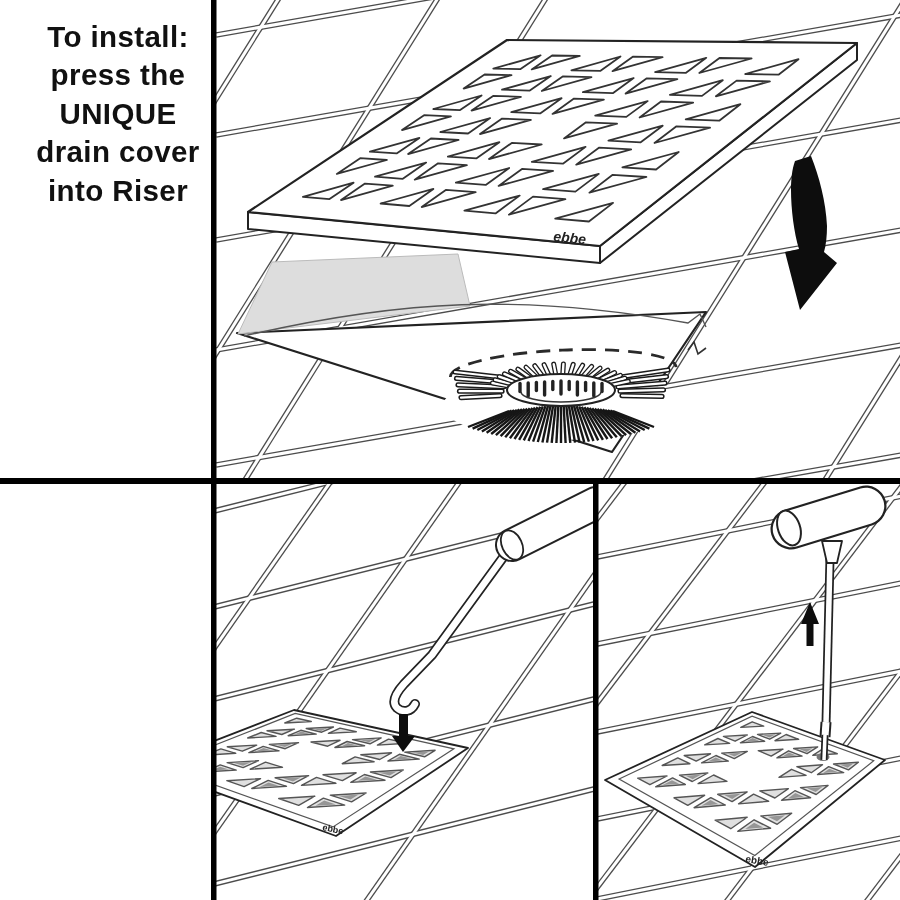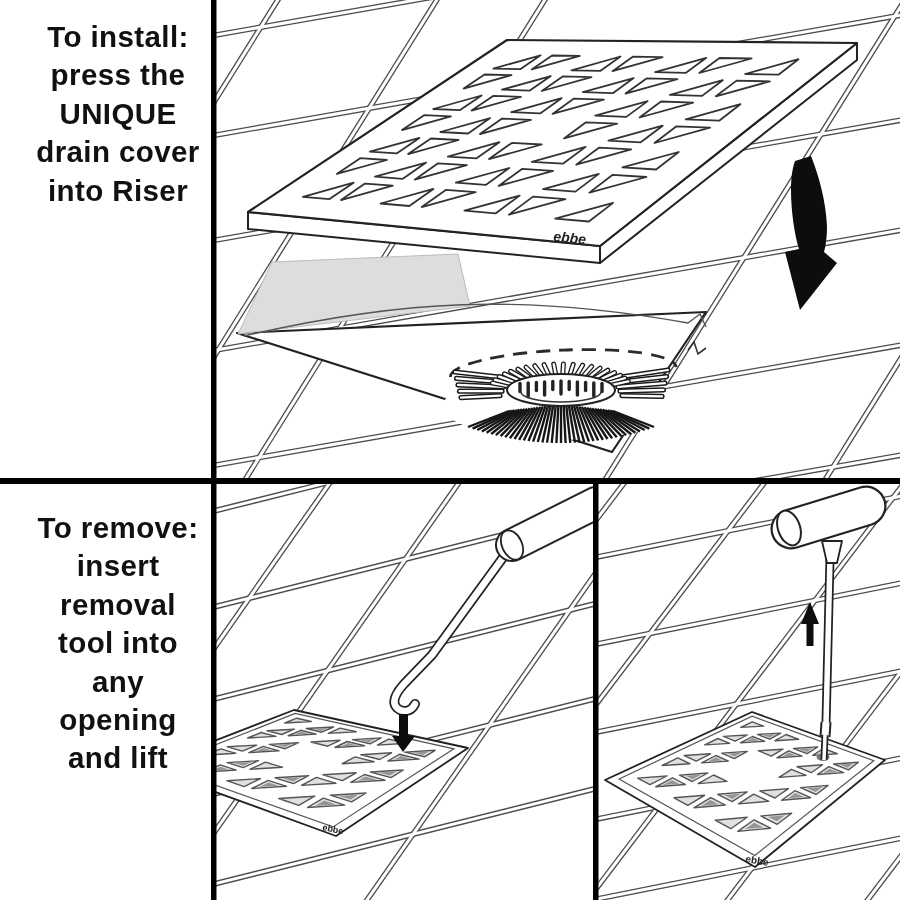--- a/index.html
+++ b/index.html
@@ -380,14 +380,13 @@
 <line x1="791" y1="529" x2="866" y2="506" stroke="#222" stroke-width="41" stroke-linecap="round"></line>
 <line x1="791" y1="529" x2="866" y2="506" stroke="#ffffff" stroke-width="36.5" stroke-linecap="round"></line>
 <ellipse cx="789" cy="528" rx="11" ry="18" fill="#ffffff" stroke="#222" stroke-width="2" transform="rotate(-19 789 528)"></ellipse>
 <polygon points="810,602 819,624 813.5,624 813.5,646 806.5,646 806.5,624 801,624" fill="#0d0d0d"></polygon>
 </g>
 <rect x="211" y="0" width="5.5" height="900" fill="#000"></rect>
 <rect x="0" y="478" width="900" height="6" fill="#000"></rect>
 <rect x="593" y="478" width="5.5" height="422" fill="#000"></rect>
 </svg>
 <div class="txt" style="top:18px">To install:<br>press the<br>UNIQUE<br>drain cover<br>into Riser</div>
-<div class="txt" style="top:509px">To remove:<br>insert<br>removal<br>tool into<br>any<br>opening<br>and lift</div>
 </div>
 
 </body></html>

